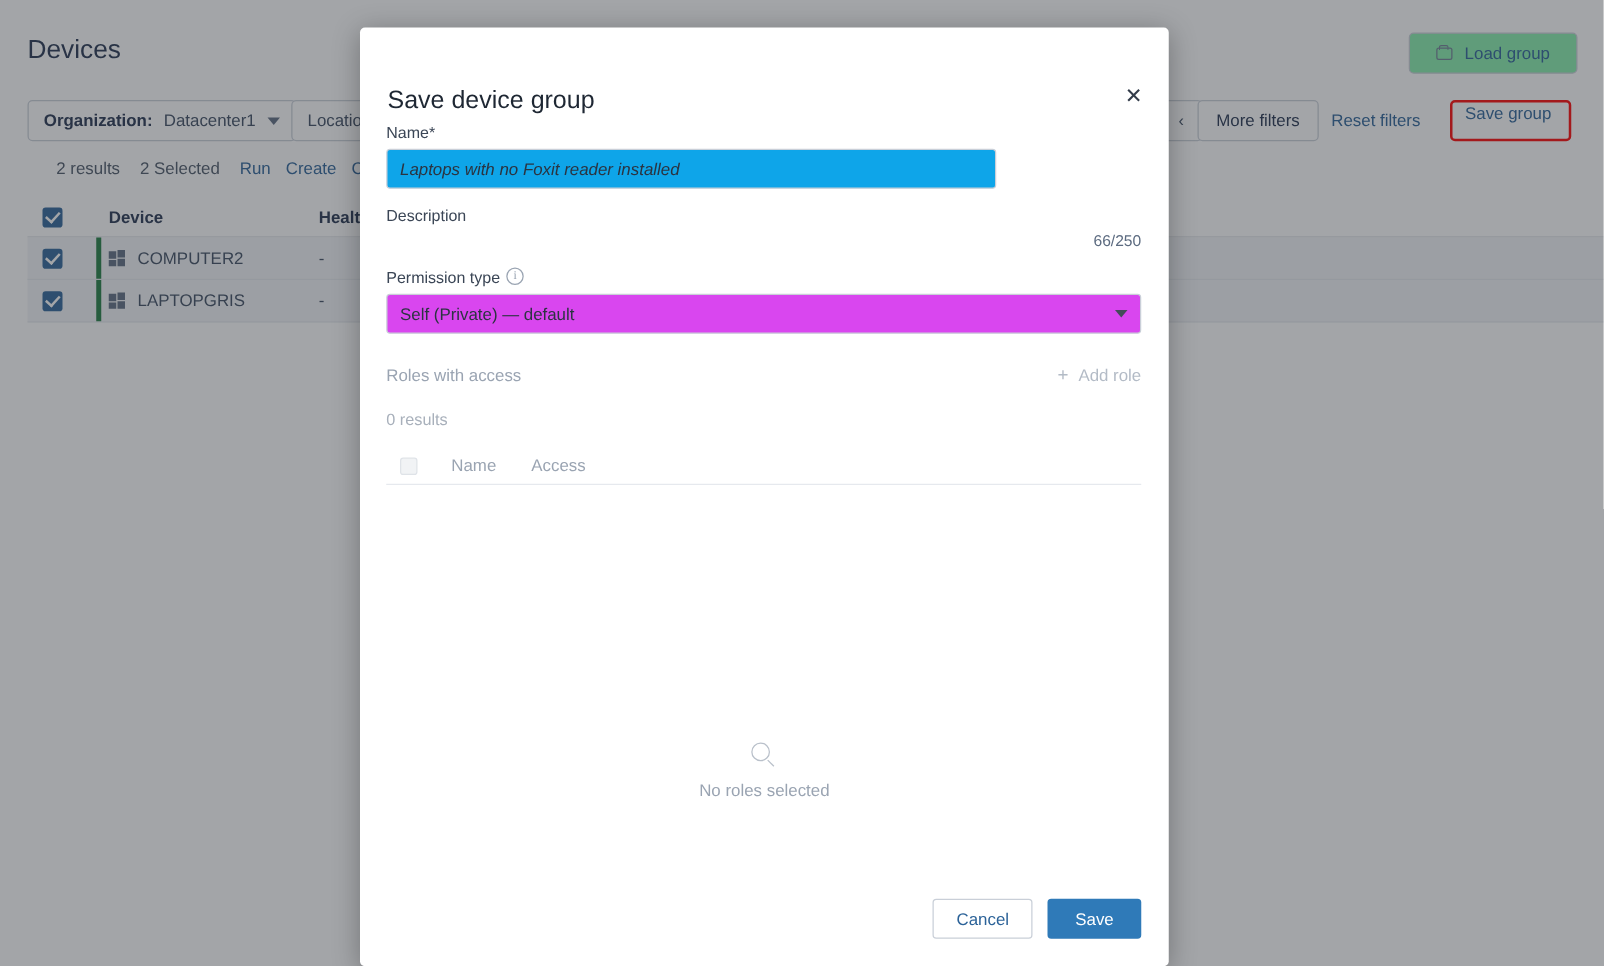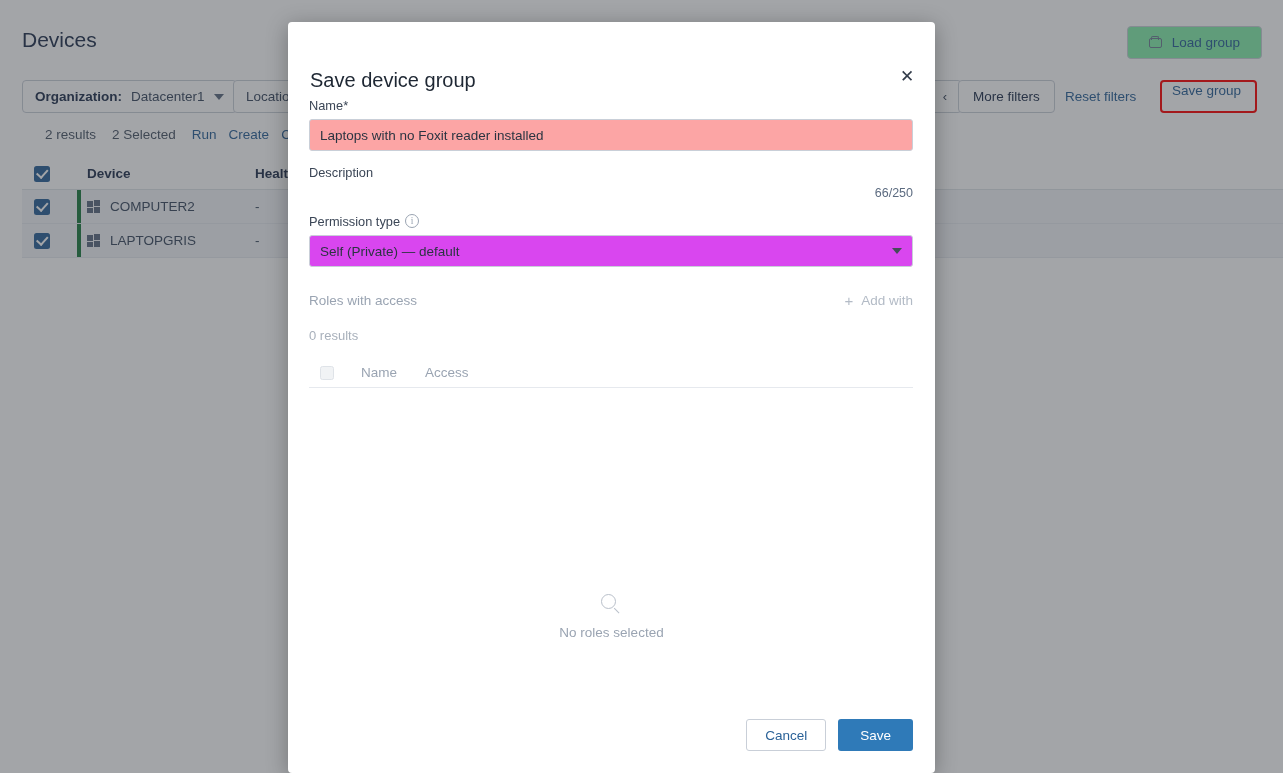--- a/index.html
+++ b/index.html
@@ -152,24 +152,24 @@
     position: absolute; left: 22px; top: 47px;
     font-size: 20px; color: #1e2733; font-weight: 400;
   }
 
   .fld-label {
     font-size: 12.8px; color: #3b4656; margin-bottom: 6px; display: block;
   }
   .form-area { position: absolute; left: 21px; top: 76px; width: 604px; }
 
   .txt-input {
-    width: 604px; height: 32px; border: 1px solid #c9cfd8; border-radius: 3px;
+    width: 488px; height: 32px; border: 1px solid #c9cfd8; border-radius: 3px;
     padding: 0 10px; font-size: 13.5px; color: #2b3441;
-    font-family: "Liberation Sans", sans-serif; background: #fca5a5;
-    display: flex; align-items: center;
+    font-family: "Liberation Sans", sans-serif; background: #0ea5e9;
+    display: flex; align-items: center; font-style: italic;
   }
   .txt-area {
     width: 604px; height: 77px; border: 1px solid #c9cfd8; border-radius: 3px;
     padding: 8px 10px; font-size: 13.5px; color: #2b3441;
     font-family: "Liberation Sans", sans-serif; position: relative; background: #fff;
   }
   .resize-h {
     position: absolute; right: 3px; bottom: 3px; width: 9px; height: 9px;
     background:
       linear-gradient(135deg, transparent 42%, #9aa4b2 42%, #9aa4b2 54%, transparent 54%),
@@ -361,21 +361,21 @@
       </div>
       <div class="select-box">
         <span>Self (Private) — default</span>
         <span class="sel-caret"></span>
       </div>
 
       <div class="roles-head">
         <span class="roles-title">Roles with access</span>
         <span class="add-role">
           <span class="plus-ico">+</span>
-          <span>Add with</span>
+          <span>Add role</span>
         </span>
       </div>
 
       <div class="roles-count">0 results</div>
 
       <div class="roles-tbl-head">
         <span class="rcbx"></span>
         <span class="rh-name">Name</span>
         <span class="rh-access">Access</span>
       </div>

